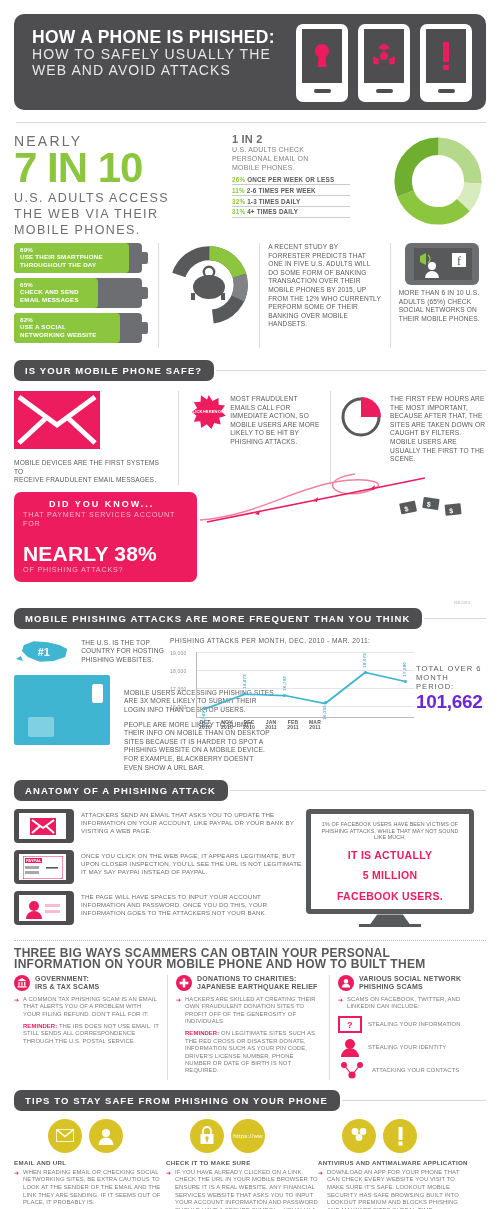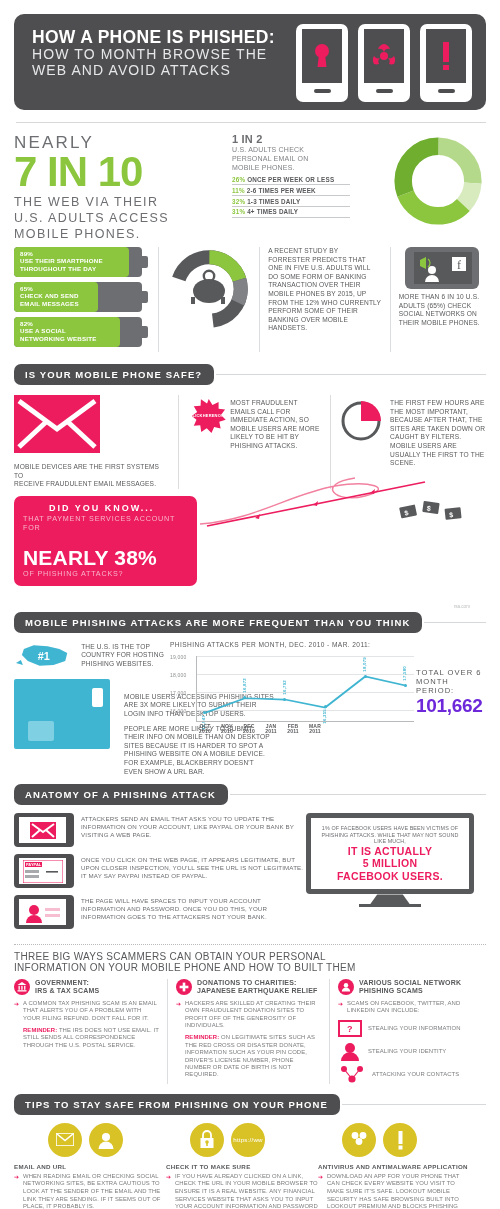--- a/index.html
+++ b/index.html
@@ -26,21 +26,21 @@
   .sec-bar{display:flex;align-items:center;margin:12px 14px 0 14px;}
   .sec-bar .pill{background:#4e4e50;color:#fff;font-size:9.5px;font-weight:bold;letter-spacing:1.1px;padding:5px 12px 5px 11px;border-radius:7px;white-space:nowrap;}
   .sec-bar .rule{flex:1;height:1px;background:#d7d8d9;margin-left:2px;}
 
   .body-txt{font-size:6.6px;line-height:8.6px;letter-spacing:.15px;}
   .body-txt.up{text-transform:uppercase;}
 
   
   .s1{padding:10px 14px 0 14px;display:flex;}
   .s1 .left{width:212px;}
-  .nearly{font-size:17px;letter-spacing:2.2px;color:#6d6e71;}
+  .nearly{font-size:14px;letter-spacing:2.2px;color:#6d6e71;}
   .big7{font-size:42px;font-weight:bold;color:#8cc63e;line-height:42px;letter-spacing:-1px;margin-top:-2px;}
   .s1sub{font-size:12.5px;letter-spacing:1.4px;line-height:14px;color:#6d6e71;margin-top:2px;}
   .s1 .right{flex:1;padding-left:6px;position:relative;}
   .one2{font-size:11px;font-weight:bold;color:#6d6e71;letter-spacing:.2px;}
   .one2sub{font-size:7px;line-height:8.2px;letter-spacing:.2px;color:#808285;margin-top:1px;}
   .leg{margin-top:2px;}
   .leg div{font-size:6.3px;font-weight:bold;letter-spacing:.2px;border-bottom:1px solid #c9cacc;padding:1.4px 0;color:#58595b;width:118px;}
   .leg div i{font-style:normal;}
   .donut-wrap{position:absolute;right:2px;top:2px;}
 
@@ -95,26 +95,26 @@
   .s4{padding:8px 14px 0 14px;display:flex;}
   .s4 .c1{width:292px;}
   .step{display:flex;margin-bottom:7px;}
   .stp-ph{width:60px;height:34px;background:#4e4e50;border-radius:4px;position:relative;flex:none;}
   .stp-ph .s{position:absolute;left:5px;top:4px;width:47px;height:26px;background:#fff;display:flex;align-items:center;justify-content:center;}
   .step .tx{padding-left:7px;font-size:6.2px;line-height:8px;letter-spacing:.15px;color:#6d6e71;padding-top:2px;}
   .monitor{width:168px;}
   .mon-body{background:#58595b;border-radius:4px;padding:5px;}
   .mon-scr{background:#fff;padding:7px 8px;text-align:center;}
   .mon-scr .a{font-size:5.4px;line-height:6.6px;color:#6d6e71;letter-spacing:.1px;}
-  .mon-scr .b{font-size:10.5px;font-weight:bold;color:#ec1c5e;line-height:11.5px;letter-spacing:.3px;margin-top:1px;}
+  .mon-scr .b{font-size:10.5px;font-weight:bold;color:#ec1c5e;line-height:11.5px;letter-spacing:.3px;margin-top:9px;}
   .mon-stand{width:40px;height:10px;background:#58595b;margin:0 auto;clip-path:polygon(18% 0,82% 0,100% 100%,0 100%);}
   .mon-base{width:62px;height:3px;background:#58595b;margin:0 auto;}
 
   .dashed{border-top:1px dotted #b9babc;margin:8px 14px 0 14px;}
-  .s5title{font-size:10px;font-weight:normal;color:#58595b;letter-spacing:.3px;line-height:10.4px;padding:7px 28px 0 14px;}
+  .s5title{font-size:12px;font-weight:bold;color:#58595b;letter-spacing:.3px;line-height:10.4px;padding:7px 28px 0 14px;}
   .s5{display:flex;padding:6px 14px 0 14px;}
   .s5 .col{width:145px;}
   .s5 .hd{display:flex;align-items:flex-start;gap:5px;margin-bottom:4px;}
   .circ{width:16px;height:16px;border-radius:50%;background:#ec1c5e;display:flex;align-items:center;justify-content:center;color:#fff;font-size:9px;font-weight:bold;flex:none;}
   .s5 .hdt{font-size:7px;font-weight:bold;color:#58595b;line-height:8.4px;letter-spacing:.2px;}
   .s5 p{margin:0 0 5px 0;font-size:5.9px;line-height:7.4px;color:#7b7c7e;letter-spacing:.1px;}
   .s5 .ind{padding-left:9px;position:relative;}
   .s5 .ind .ar{position:absolute;left:0;top:0;color:#ec1c5e;font-size:6px;}
   .sn-item{display:flex;align-items:center;gap:6px;margin-top:5px;}
   .sn-item .lbl{font-size:5.9px;color:#7b7c7e;letter-spacing:.1px;}
@@ -128,21 +128,21 @@
   .rsa{position:absolute;right:16px;font-size:4.6px;color:#bcbdbf;}
 </style>
 </head>
 <body>
 
 <div class="page">
 
   <div class="header">
     <h1>
       <div class="h-l1 cond">HOW A PHONE IS PHISHED:</div>
-      <div class="h-l2 cond">HOW TO MONTH BROWSE THE</div>
+      <div class="h-l2 cond">HOW TO SAFELY USUALLY THE</div>
       <div class="h-l2 cond">WEB AND AVOID ATTACKS</div>
     </h1>
     <div class="phones">
       <div class="phone">
           <div class="scr">
         <svg width="22" height="30" viewBox="0 0 22 30">
               <circle cx="11" cy="10" r="7" fill="#ec1c5e"></circle>
               <path d="M8 13 L14 13 L15.5 26 L6.5 26 Z" fill="#ec1c5e"></path>
             </svg>
       </div>
@@ -172,22 +172,22 @@
   </div>
 
   <div class="sec-bar">
     <div class="rule"></div>
   </div>
 
   <div class="s1">
     <div class="left">
       <div class="nearly cond">NEARLY</div>
       <div class="big7 cond">7 IN 10</div>
+      <div class="s1sub cond">U.S. ADULTS ACCESS</div>
       <div class="s1sub cond">THE WEB VIA THEIR</div>
-      <div class="s1sub cond">U.S. ADULTS ACCESS</div>
       <div class="s1sub cond">MOBILE PHONES.</div>
     </div>
     <div class="right">
       <div class="one2 cond">1 IN 2</div>
       <div class="one2sub cond">U.S. ADULTS CHECK</div>
       <div class="one2sub cond">PERSONAL EMAIL ON</div>
       <div class="one2sub cond">MOBILE PHONES.</div>
       <div class="leg cond">
         <div><i class="green">26%</i> <i>ONCE PER WEEK OR LESS</i></div>
         <div><i class="green">11%</i> <i>2-6 TIMES PER WEEK</i></div>

